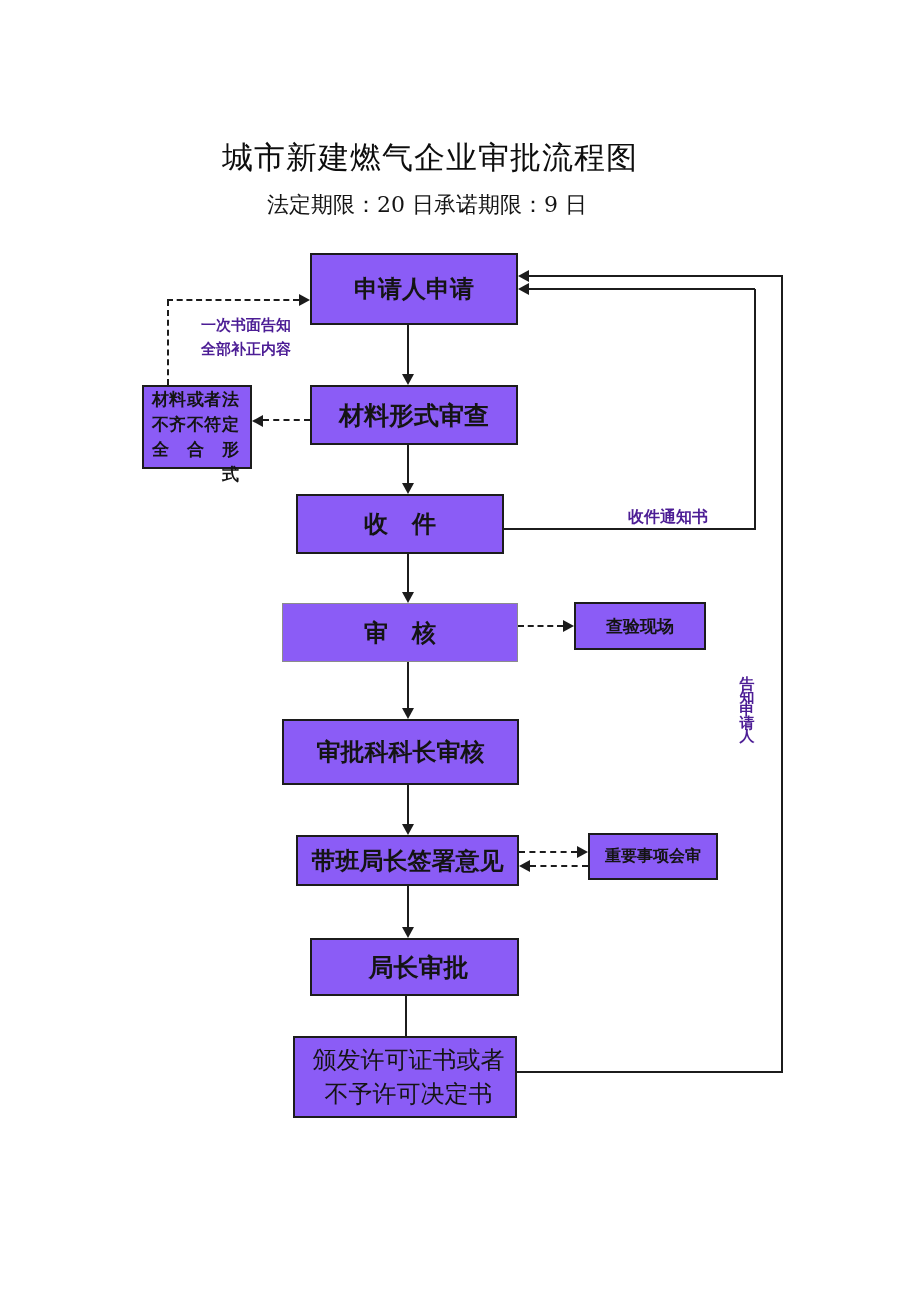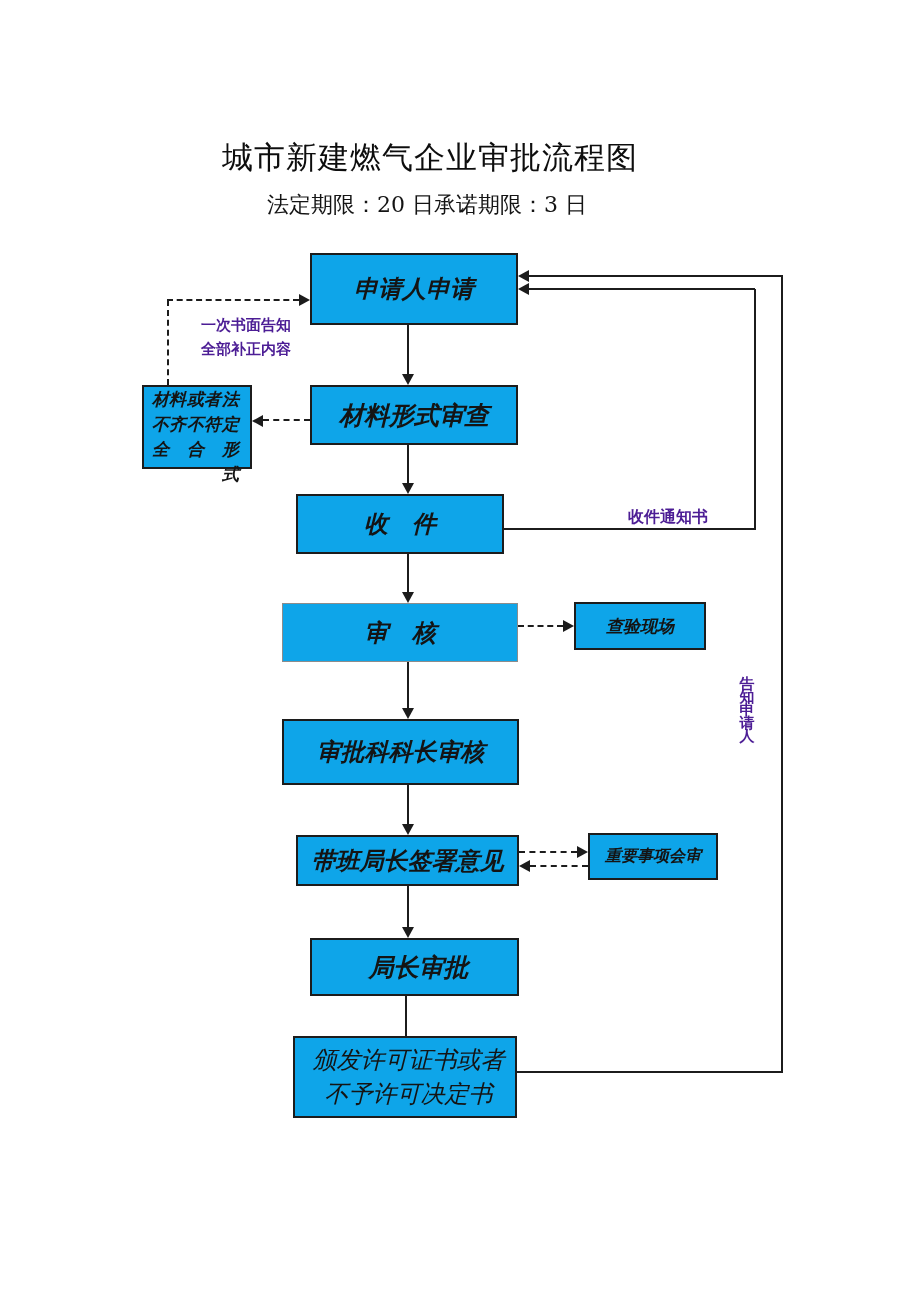--- a/index.html
+++ b/index.html
@@ -2,43 +2,43 @@
 <html><head>
 <meta charset="utf-8">
 <style>
   html,body{margin:0;padding:0;background:#ffffff;}
   .page{position:relative;width:920px;height:1301px;background:#ffffff;
         font-family:"DejaVu Sans","Liberation Sans",sans-serif;color:#1a1a1a;overflow:hidden;}
   .title{position:absolute;left:0;top:137px;width:860px;text-align:center;
          font-family:Liberation Sans, sans-serif;font-size:31px;color:#0d0d0d;letter-spacing:1px;}
   .subtitle{position:absolute;left:0;top:190px;width:854px;text-align:center;
             font-family:"DejaVu Serif","Liberation Serif",serif;font-size:22px;color:#141414;}
-  .fbox{position:absolute;box-sizing:border-box;background:#0ea5e9;border:2px solid #1c1c1c;
-        display:flex;align-items:center;justify-content:center;font-weight:bold;text-align:center;color:#141414;font-style:italic;}
+  .fbox{position:absolute;box-sizing:border-box;background:#8b5cf6;border:2px solid #1c1c1c;
+        display:flex;align-items:center;justify-content:center;font-weight:bold;text-align:center;color:#141414;}
   .fbox.thin{border:1px solid #8c8c8c;}
   .fbox.serif{font-family:"DejaVu Serif","Liberation Serif",serif;font-weight:normal;}
   .stack span{display:block;}
   .vl{position:absolute;width:2px;background:#1c1c1c;}
   .hl{position:absolute;height:2px;background:#1c1c1c;}
   .dh{position:absolute;height:0;border-top:2px dashed #1c1c1c;}
   .dv{position:absolute;width:0;border-left:2px dashed #1c1c1c;}
   .ad,.al,.ar{position:absolute;width:0;height:0;}
   .ad{border-left:6px solid transparent;border-right:6px solid transparent;border-top:11px solid #1c1c1c;}
   .al{border-top:6px solid transparent;border-bottom:6px solid transparent;border-right:11px solid #1c1c1c;}
   .ar{border-top:6px solid transparent;border-bottom:6px solid transparent;border-left:11px solid #1c1c1c;}
   .note{position:absolute;font-weight:bold;color:#4c1d95;}
   .vtext{writing-mode:vertical-rl;text-orientation:upright;letter-spacing:13px;}
 </style>
 </head>
 <body>
 
 <div class="page">
 
   <div class="title">城市新建燃气企业审批流程图</div>
-  <div class="subtitle">法定期限：20 日承诺期限：3 日</div>
+  <div class="subtitle">法定期限：20 日承诺期限：9 日</div>
 
   <div class="fbox" style="left:310px;top:253px;width:208px;height:72px;font-size:24px;">申请人申请</div>
   <div class="fbox" style="left:310px;top:385px;width:208px;height:60px;font-size:25px;">材料形式审查</div>
   <div class="fbox" style="left:296px;top:494px;width:208px;height:60px;font-size:24px;">收　件</div>
   <div class="fbox thin" style="left:282px;top:603px;width:236px;height:59px;font-size:24px;">审　核</div>
   <div class="fbox" style="left:282px;top:719px;width:237px;height:66px;font-size:24px;">审批科科长审核</div>
   <div class="fbox" style="left:296px;top:835px;width:223px;height:51px;font-size:24px;">带班局长签署意见</div>
   <div class="fbox" style="left:310px;top:938px;width:209px;height:58px;font-size:25px;padding-left:8px;">局长审批</div>
   <div class="fbox serif stack" style="left:293px;top:1036px;width:224px;height:82px;font-size:24px;line-height:34px;flex-direction:column;padding-left:7px;">
     <span>颁发许可证书或者</span>

